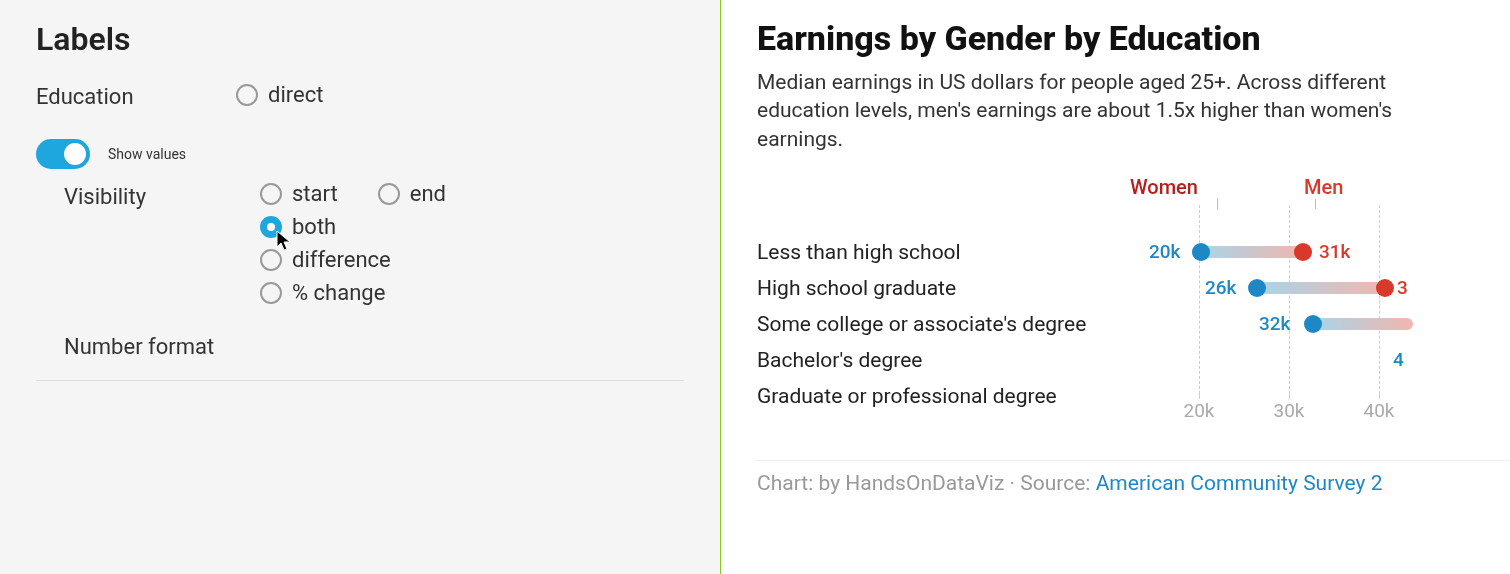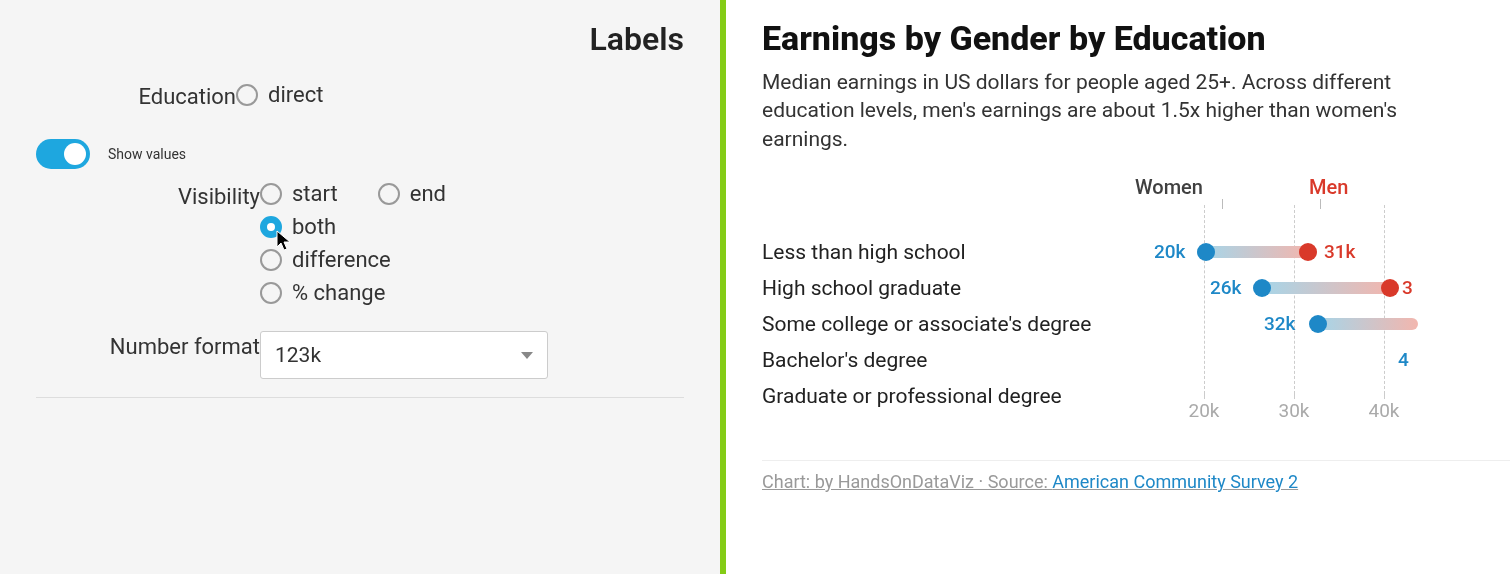--- a/index.html
+++ b/index.html
@@ -10,25 +10,24 @@
     width: 1510px;
     height: 574px;
     overflow: hidden;
     color: #333;
   }
   .container { display: flex; width: 100%; height: 100%; }
   .panel-left {
     width: 720px;
     padding: 20px 36px 8px 36px;
     position: relative;
-    text-align: right;
   }
   .panel-right {
     flex: 1;
-    border-left: 6px solid #84cc16;
+    border-left: 1px solid #84cc16;
     background: #fff;
     padding: 18px 0 28px 36px;
     position: relative;
   }
 
   
   .section-title {
     font-size: 32px;
     font-weight: 600;
     color: #222;
@@ -158,21 +157,21 @@
   .chart-area { position: relative; height: 260px; }
   .legend-row {
     position:absolute;
     top: 0;
     left: 0;
     width: 100%;
     font-size: 20px;
     font-weight: 500;
   }
   .legend-item { position:absolute; top:0; }
-  .legend-women { color:#404040; }
+  .legend-women { color:#b91c1c; }
   .legend-men { color:#d9392a; }
   .legend-tick {
     position:absolute;
     top:24px;
     width:1px;
     height:10px;
     background:#bbb;
   }
   .rows {
     position:absolute;
@@ -245,24 +244,23 @@
     height: 184px;
     border-left: 1px dashed #ccc;
   }
   .credit-line {
     position:absolute;
     top: 460px;
     left: 36px;
     right:0;
     border-top:1px solid #eee;
     padding-top:10px;
-    font-size:18px;
+    font-size:21px;
     color:#999;
     white-space:nowrap;
-    text-decoration:underline;
   }
   .credit-line a { color:#1e88c7; text-decoration:none; }
 </style>
 </head>
 <body>
 
 <div class="container">
 
   <div class="panel-left">
     <div class="section-title">Labels</div>
@@ -317,26 +315,20 @@
             <span class="radio-item">
               <span class="radio-circle"></span>
               <span>% change</span>
             </span>
           </div>
         </div>
       </div>
 
       <div class="sub-field">
         <div class="sub-label">Number format</div>
-        <div class="sub-content">
-          <div class="select-box">
-            <span>123k</span>
-            <span class="chevron"></span>
-          </div>
-        </div>
       </div>
     </div>
 
     <hr class="divider">
 
   </div>
 
   <div class="panel-right">
     <div class="chart-title">Earnings by Gender by Education</div>
     <div class="chart-subtitle">Median earnings in US dollars for people aged 25+. Across different education levels, men's earnings are about 1.5x higher than women's earnings.</div>

